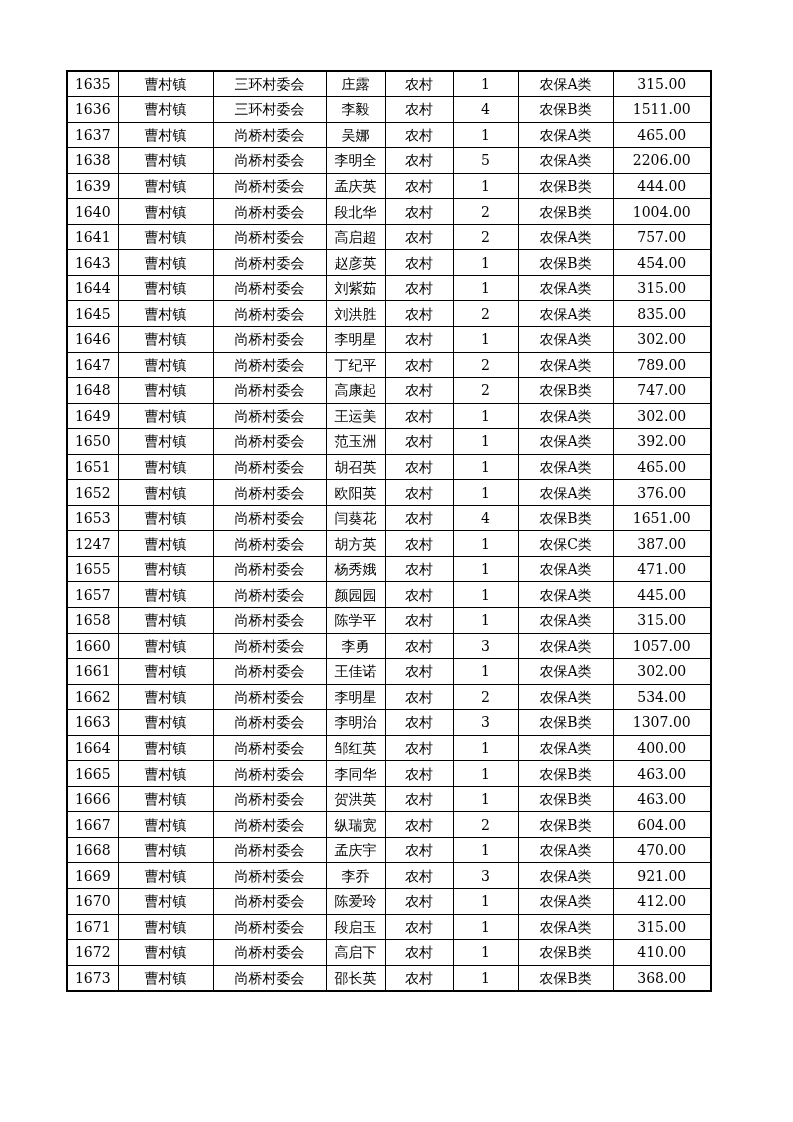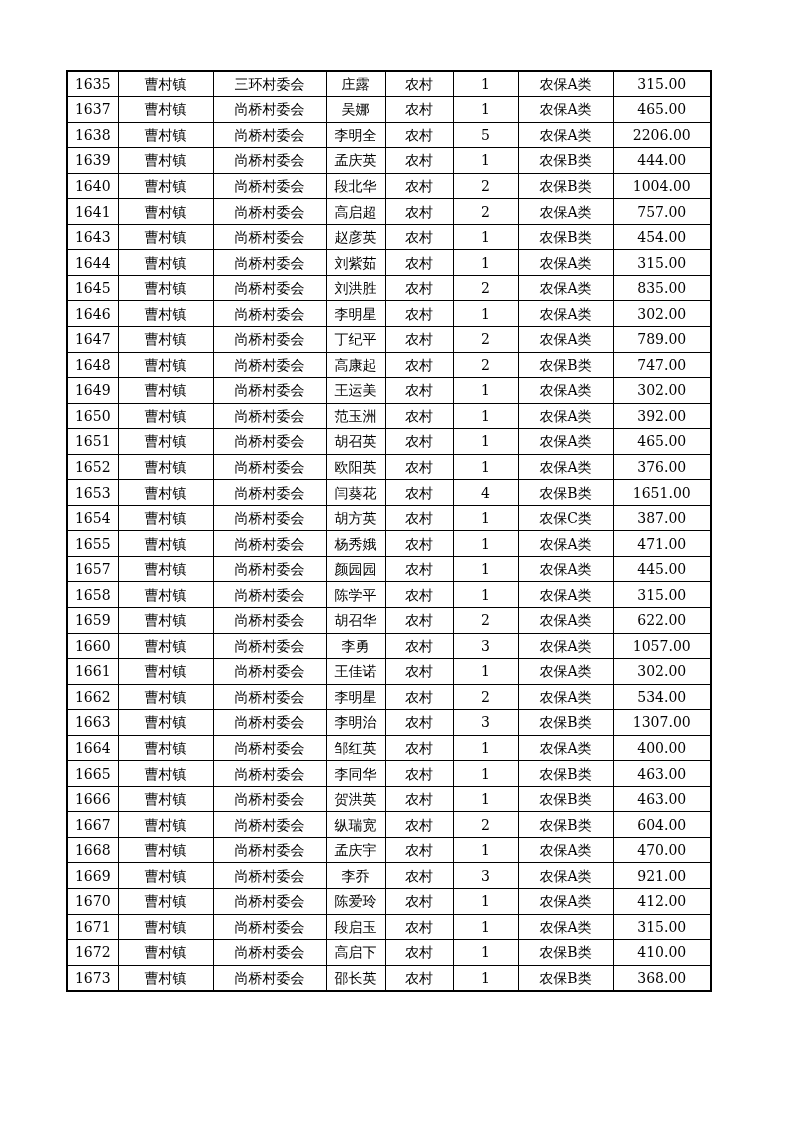--- a/index.html
+++ b/index.html
@@ -75,20 +75,30 @@
           <td>1635</td>
           <td>曹村镇</td>
           <td>三环村委会</td>
           <td>庄露</td>
           <td>农村</td>
           <td>1</td>
           <td>农保A类</td>
           <td>315.00</td>
         </tr>
         <tr>
+          <td>1636</td>
+          <td>曹村镇</td>
+          <td>三环村委会</td>
+          <td>李毅</td>
+          <td>农村</td>
+          <td>4</td>
+          <td>农保B类</td>
+          <td>1511.00</td>
+        </tr>
+        <tr>
           <td>1637</td>
           <td>曹村镇</td>
           <td>尚桥村委会</td>
           <td>吴娜</td>
           <td>农村</td>
           <td>1</td>
           <td>农保A类</td>
           <td>465.00</td>
         </tr>
         <tr>
@@ -235,21 +245,21 @@
           <td>1653</td>
           <td>曹村镇</td>
           <td>尚桥村委会</td>
           <td>闫葵花</td>
           <td>农村</td>
           <td>4</td>
           <td>农保B类</td>
           <td>1651.00</td>
         </tr>
         <tr>
-          <td>1654</td>
+          <td>1247</td>
           <td>曹村镇</td>
           <td>尚桥村委会</td>
           <td>胡方英</td>
           <td>农村</td>
           <td>1</td>
           <td>农保C类</td>
           <td>387.00</td>
         </tr>
         <tr>
           <td>1655</td>
@@ -273,30 +283,20 @@
         </tr>
         <tr>
           <td>1658</td>
           <td>曹村镇</td>
           <td>尚桥村委会</td>
           <td>陈学平</td>
           <td>农村</td>
           <td>1</td>
           <td>农保A类</td>
           <td>315.00</td>
-        </tr>
-        <tr>
-          <td>1659</td>
-          <td>曹村镇</td>
-          <td>尚桥村委会</td>
-          <td>胡召华</td>
-          <td>农村</td>
-          <td>2</td>
-          <td>农保A类</td>
-          <td>622.00</td>
         </tr>
         <tr>
           <td>1660</td>
           <td>曹村镇</td>
           <td>尚桥村委会</td>
           <td>李勇</td>
           <td>农村</td>
           <td>3</td>
           <td>农保A类</td>
           <td>1057.00</td>

